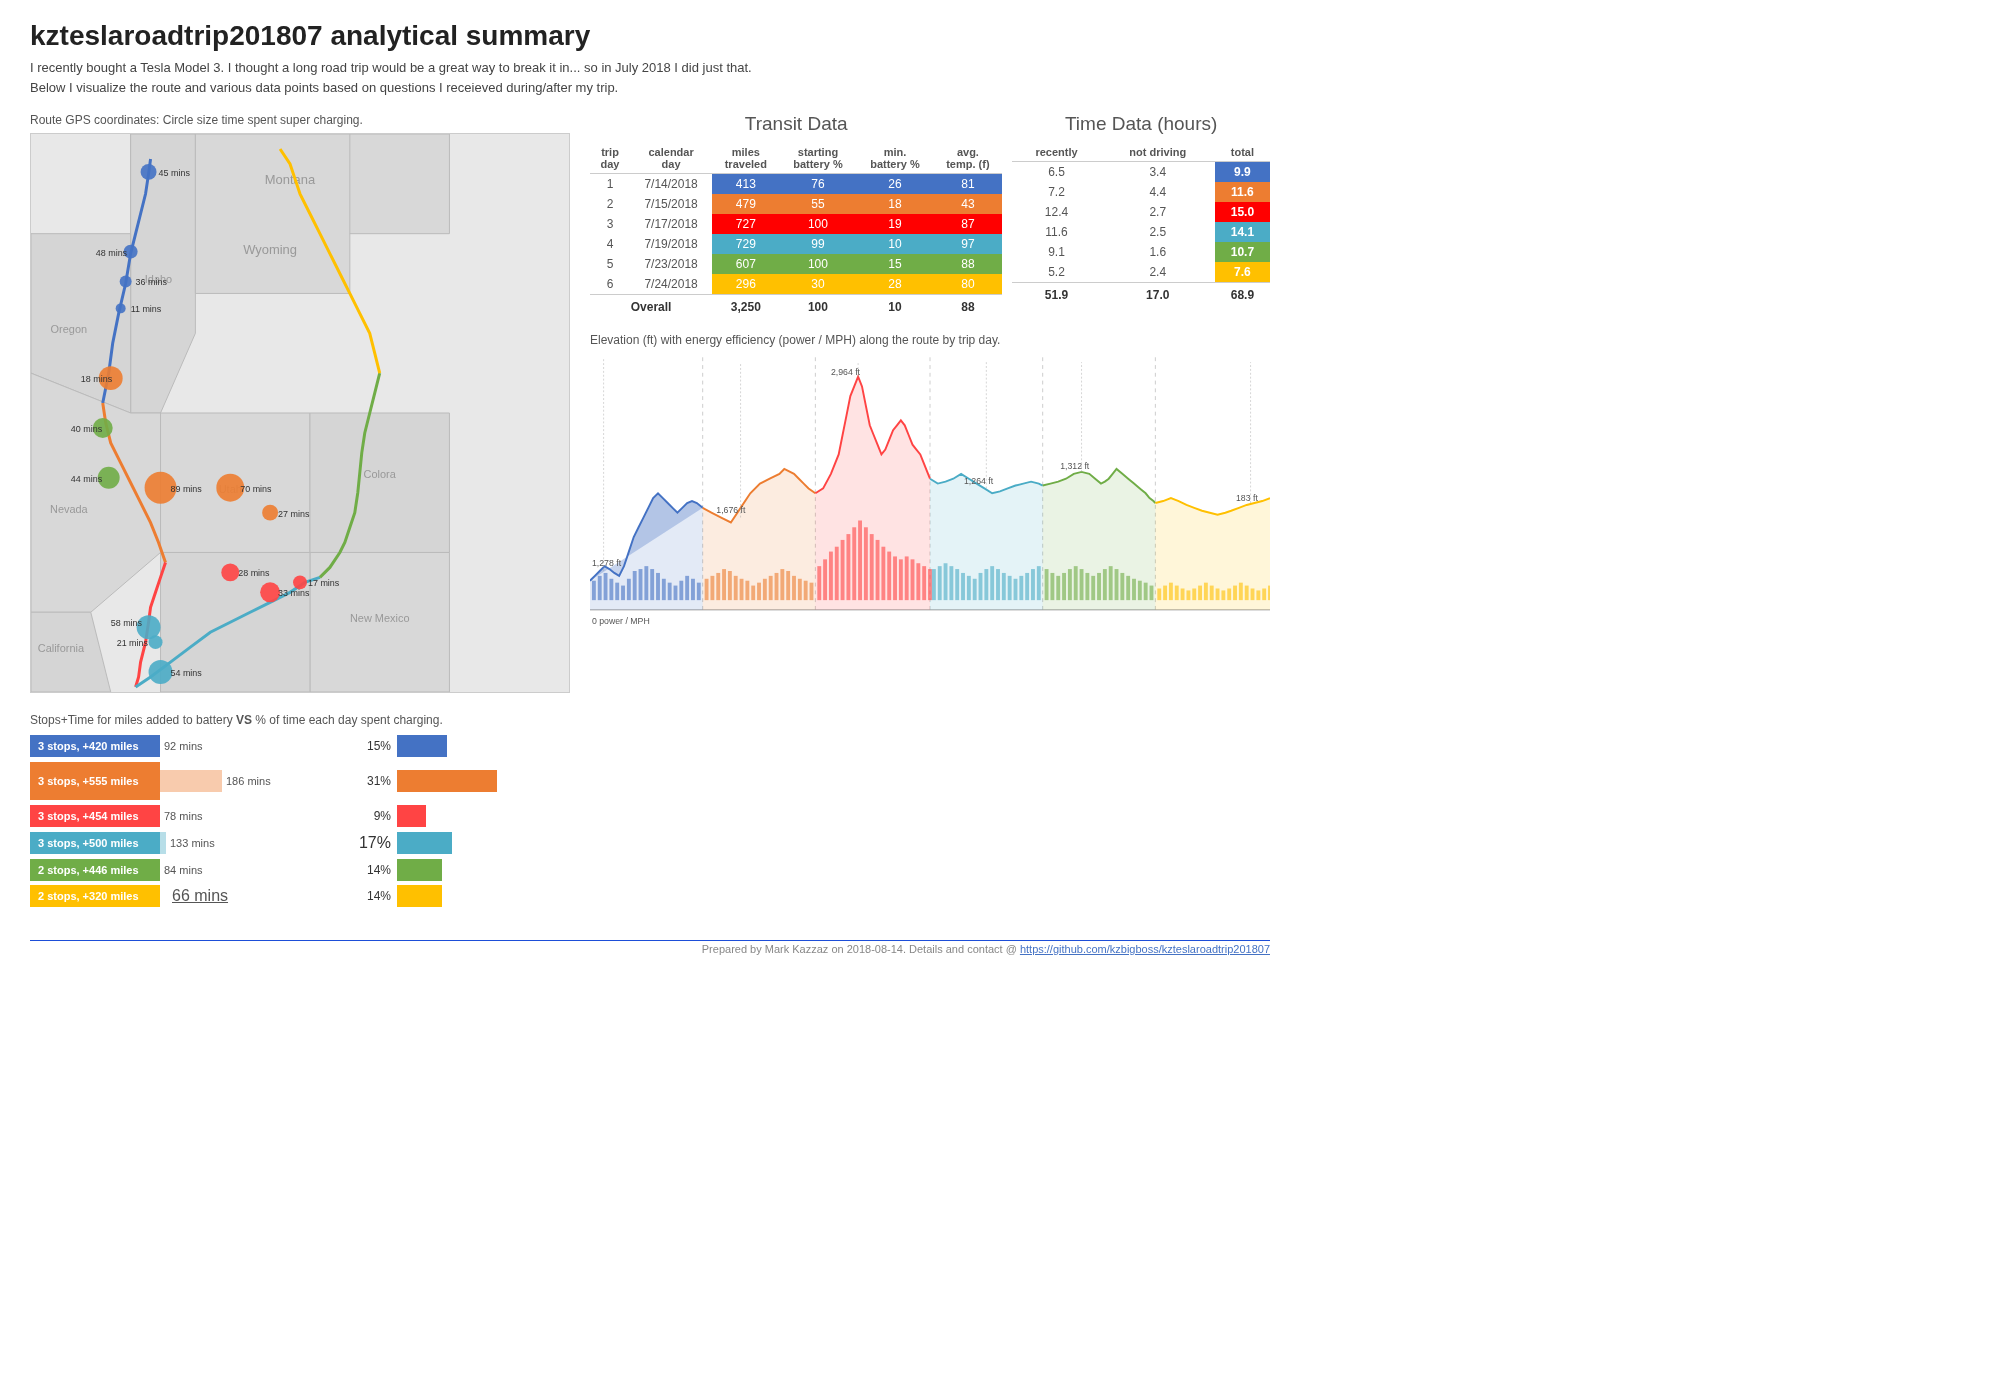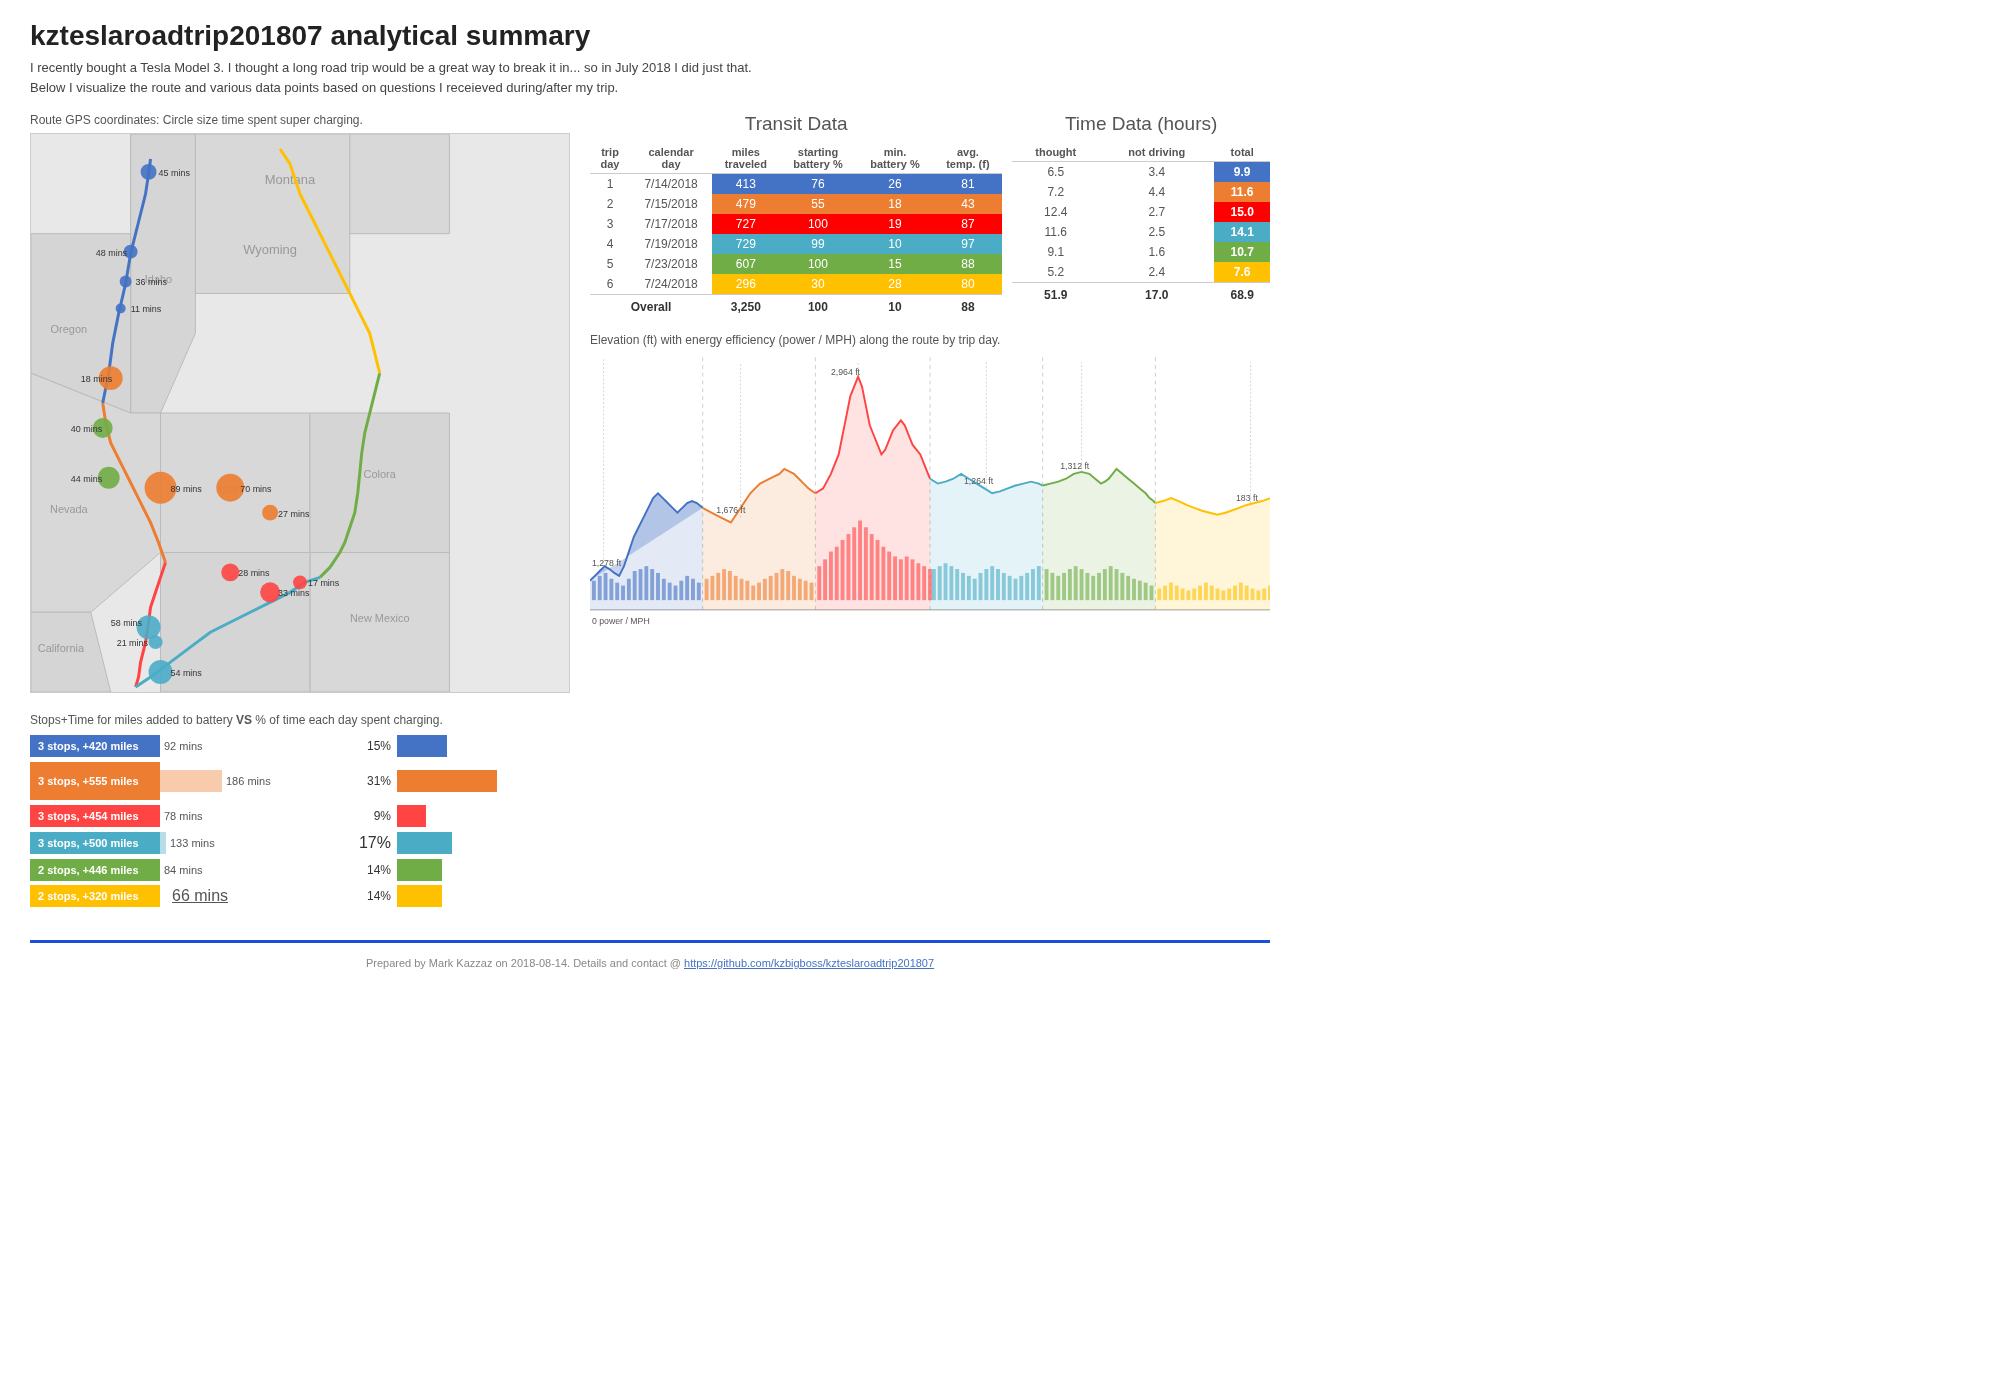--- a/index.html
+++ b/index.html
@@ -116,26 +116,26 @@
       font-size: 12px;
       color: #555;
       margin-bottom: 6px;
     }
     .elevation-chart {
       width: 100%;
       height: 300px;
       position: relative;
     }
     .footer {
-      text-align: center;
+      text-align: right;
       font-size: 11px;
       color: #888;
       margin-top: 20px;
-      padding-top: 14px;
-      border-top: 3px solid #1d4ed8;
+      padding-top: 2px;
+      border-top: 1px solid #1d4ed8;
     }
     .footer a { color: #4472C4; text-decoration: underline; }
   </style>
 </head>
 <body>
 
 <h1>kzteslaroadtrip201807 analytical summary</h1>
 <div class="subtitle">
   <div>I recently bought a Tesla Model 3.  I thought a long road trip would be a great way to break it in... so in July 2018 I did just that.</div>
   <div>Below I visualize the route and various data points based on questions I receieved during/after my trip.</div>
@@ -305,21 +305,21 @@
 </tr>
             </tbody>
         </table>
       </div>
 
       <div class="time-section">
         <div class="section-title">Time Data (hours)</div>
         <table>
           <thead>
             <tr>
-              <th>thought</th>
+              <th>recently</th>
               <th>not driving</th>
               <th>total</th>
             </tr>
           </thead>
           <tbody id="time-tbody">
           <tr>
     <td class="col-label">6.5</td>
     <td class="col-label">3.4</td>
     <td style="background:#4472C4;color:#fff;font-weight:bold">9.9</td>
   </tr>

